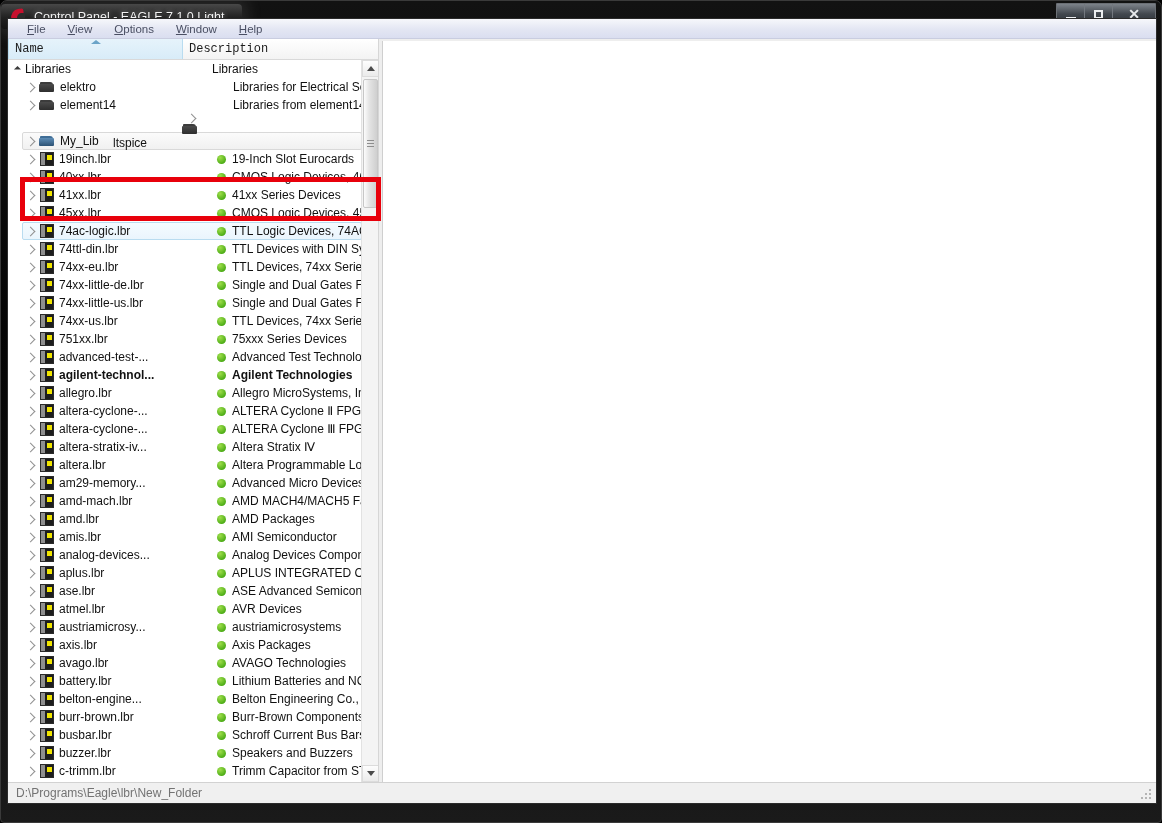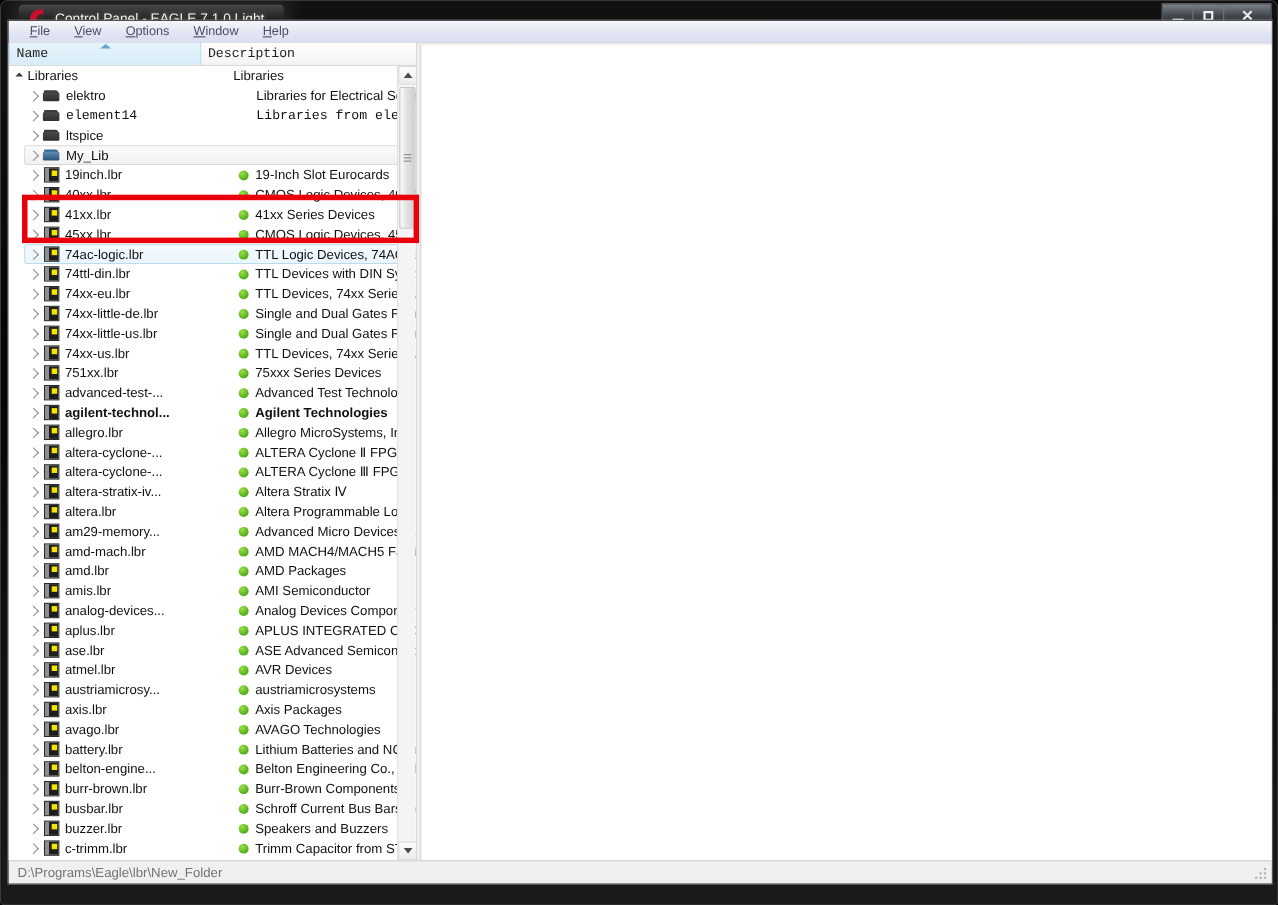--- a/index.html
+++ b/index.html
@@ -19,21 +19,21 @@
     border-radius: 7px 7px 4px 4px;
     overflow: hidden;
   }
 
   
   #titlebar {
     position: absolute; left: 0; top: 0;
     width: 1162px; height: 31px;
   }
   #title-glass {
-    position: absolute; left: 16px; top: 3px;
+    position: absolute; left: 0; top: 3px;
     height: 25px; padding: 0 18px 0 8px;
     display: flex; align-items: center;
     background: linear-gradient(to bottom, rgba(90,90,90,.75), rgba(45,45,45,.55) 55%, rgba(25,25,25,.4));
     border-radius: 4px;
     box-shadow: 0 0 14px 6px rgba(120,120,120,.20);
   }
   #app-logo {
     width: 18px; height: 18px; margin-right: 7px;
     position: relative; flex: 0 0 auto;
   }
@@ -379,32 +379,32 @@
                 <span class="twisty">
                   <span class="tw-arrow"></span>
                 </span>
                 <span class="ico ico-folder-dark"></span>
                 <span class="name-cell">elektro</span>
                 <span class="desc-wrap">
                   <span class="dot hidden"></span>
                   <span class="desc-cell">Libraries for Electrical Sche...</span>
                 </span>
               </div>
-              <div class="row" style="margin-left: 14px; width: 340px; font-family: Liberation Mono, monospace;">
+              <div class="row" style="margin-left: 14px; width: 340px;">
                 <span class="twisty">
                   <span class="tw-arrow"></span>
                 </span>
                 <span class="ico ico-folder-dark"></span>
                 <span class="name-cell">element14</span>
                 <span class="desc-wrap">
                   <span class="dot hidden"></span>
                   <span class="desc-cell">Libraries from element14</span>
                 </span>
               </div>
-              <div class="row" style="margin-left: 14px; width: 340px;">
+              <div class="row" style="margin-left: 14px; width: 340px; flex-direction: column;">
                 <span class="twisty">
                   <span class="tw-arrow"></span>
                 </span>
                 <span class="ico ico-folder-dark"></span>
                 <span class="name-cell">ltspice</span>
                 <span class="desc-wrap">
                   <span class="dot hidden"></span>
                   <span class="desc-cell"></span>
                 </span>
               </div>

